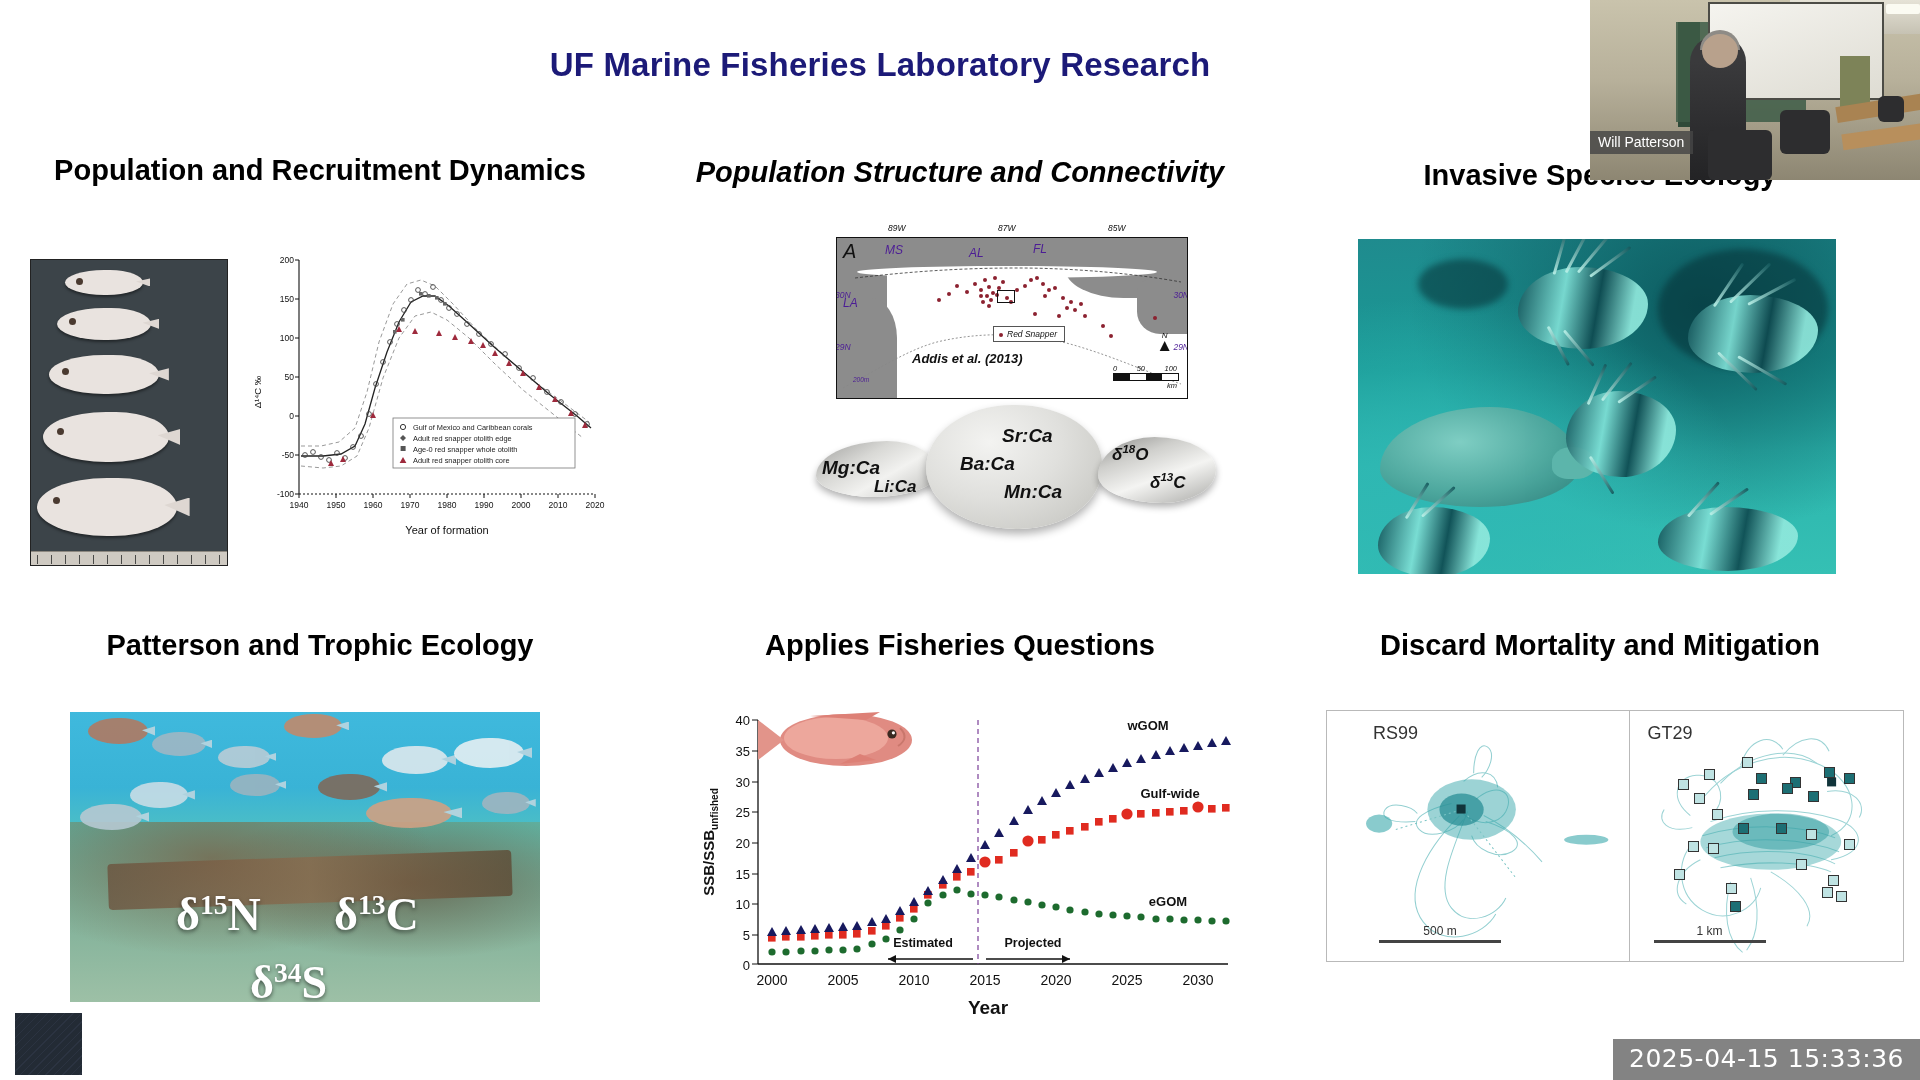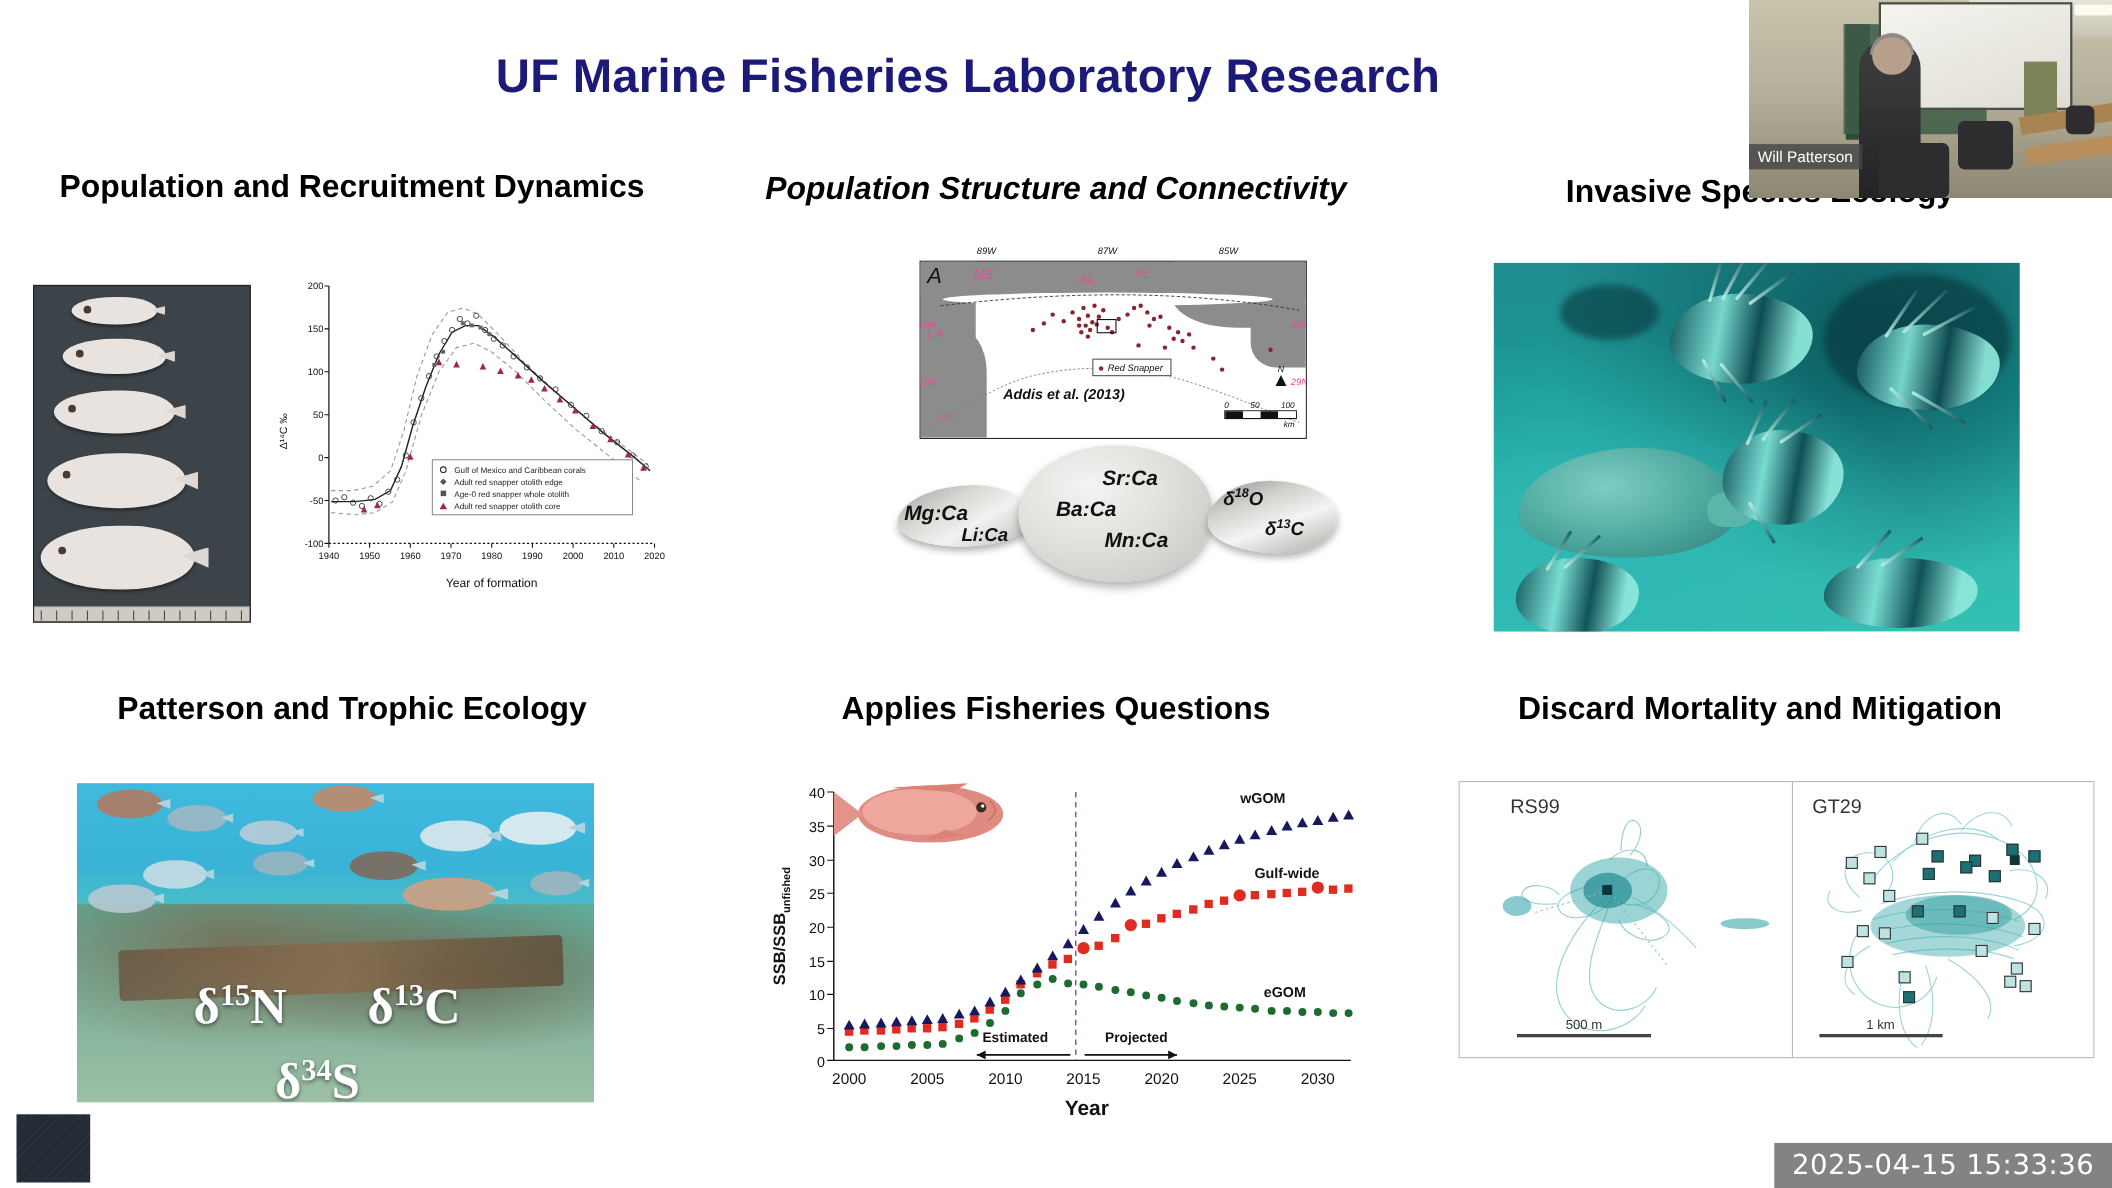--- a/index.html
+++ b/index.html
@@ -7,21 +7,21 @@
   body{
     width:1920px;height:1080px;position:relative;overflow:hidden;
     background:#ffffff;
     font-family:"Liberation Sans","DejaVu Sans",sans-serif;
   }
   .slide{position:absolute;inset:0;background:#fff;}
 
   
   .slide-title{
     position:absolute;top:46px;left:0;width:1760px;text-align:center;
-    font-size:43px;font-weight:bold;color:#1c1a78;letter-spacing:.2px;
+    font-size:33px;font-weight:bold;color:#1c1a78;letter-spacing:.2px;
   }
 
   
   .panel{position:absolute;}
   .panel-title{
     font-size:29px;font-weight:bold;color:#000;text-align:center;
     white-space:nowrap;line-height:1.1;
   }
 
   
@@ -58,21 +58,21 @@
   }
   .map-land{position:absolute;background:#8c8c8c;}
   .map-dot{position:absolute;width:4px;height:4px;border-radius:50%;background:#8c2230;}
   .map-legend{
     position:absolute;left:156px;top:88px;background:#fff;border:1px solid #555;
     padding:2px 7px 2px 5px;font-size:8.5px;color:#111;white-space:nowrap;
   }
   .map-legend .d{display:inline-block;width:4px;height:4px;border-radius:50%;
       background:#8c2230;vertical-align:middle;margin-right:4px;}
   .map-cite{position:absolute;left:75px;top:113px;font-size:13px;font-weight:bold;color:#111;}
-  .map-ax{position:absolute;font-size:8.5px;color:#ec4899;}
+  .map-ax{position:absolute;font-size:8.5px;color:#4c1d95;}
   .map-scale{position:absolute;right:8px;bottom:8px;font-size:7.5px;color:#111;text-align:center;}
   .map-scale .bar{width:64px;height:6px;border:1px solid #111;display:flex;}
   .map-scale .bar b{flex:1;background:#111;}
   .map-scale .bar i{flex:1;background:#fff;}
   .map-north{position:absolute;right:14px;bottom:46px;font-size:8px;text-align:center;color:#111;}
   .map-north .arw{font-size:17px;line-height:.7;}
 
   .otoliths{position:absolute;left:176px;top:212px;width:400px;height:130px;}
   .oto{position:absolute;color:#111;font-weight:bold;}
   .oto-big{
@@ -376,21 +376,21 @@
         <div style="position:absolute;left:20px;top:28px;width:300px;height:12px;background:#fff;border-radius:50%;"></div>
 
         <svg style="position:absolute;inset:0" viewBox="0 0 350 160">
           <path d="M6,150 C40,132 70,112 100,104 C150,92 200,96 240,108 C280,120 310,134 344,146" fill="none" stroke="#888" stroke-width="0.9" stroke-dasharray="2 2"></path>
           <path d="M18,40 C70,34 120,30 180,30 C240,30 300,36 344,44" fill="none" stroke="#333" stroke-width="0.8" stroke-dasharray="3 2"></path>
         </svg>
 
         <div style="position:absolute;left:6px;top:2px;font-size:20px;font-weight:400;color:#111;">A</div>
 
         <div class="map-ax" style="left:48px;top:5px;font-size:12px;font-weight:500;">MS</div>
-        <div class="map-ax" style="left:144px;top:8px;font-size:12px;font-weight:500;">AL</div>
+        <div class="map-ax" style="left:132px;top:8px;font-size:12px;font-weight:500;">AL</div>
         <div class="map-ax" style="left:196px;top:4px;font-size:12px;font-weight:500;">FL</div>
         <div class="map-ax" style="left:6px;top:58px;font-size:12px;font-weight:500;">LA</div>
 
         <div class="map-ax" style="left:16px;top:138px;font-size:6.5px;">200m</div>
 
         <div class="map-dot" style="left:118px;top:46px"></div>
           <div class="map-dot" style="left:128px;top:52px"></div>
         <div class="map-dot" style="left:136px;top:44px"></div>
           <div class="map-dot" style="left:142px;top:50px"></div>
         <div class="map-dot" style="left:146px;top:40px"></div>

